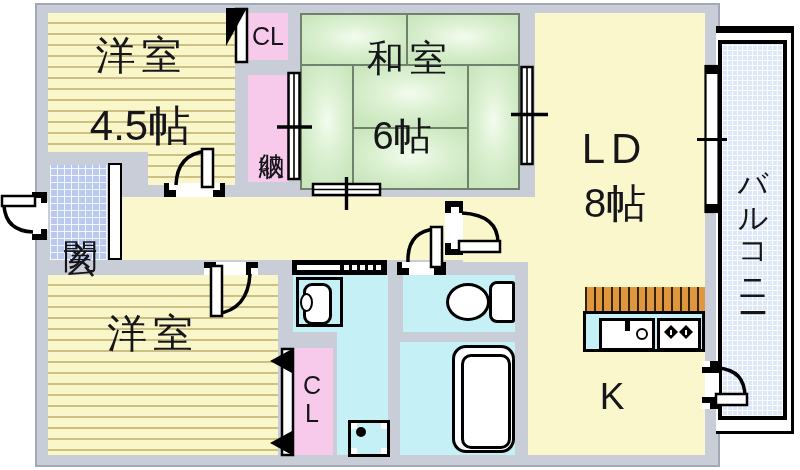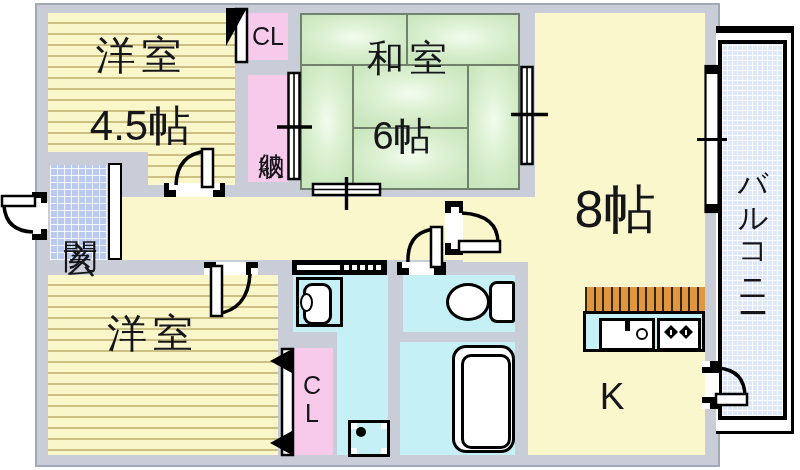--- a/index.html
+++ b/index.html
@@ -237,21 +237,22 @@
   <div class="lbl" style="left:48px;top:34px;width:187px;font-size:40px;letter-spacing:6px;">洋室</div>
   <div class="lbl" style="left:40px;top:104px;width:200px;font-size:42px;">4.5帖</div>
 
   <div class="lbl" style="left:248px;top:23px;width:40px;font-size:25px;">CL</div>
 
   <div class="lbl vert" style="left:253px;top:93px;width:32px;height:80px;font-size:26px;">収納</div>
 
   <div class="lbl" style="left:300px;top:40px;width:220px;font-size:37px;letter-spacing:6px;">和室</div>
   <div class="lbl" style="left:296px;top:97px;width:212px;font-size:38px;margin-top:20px;">6帖</div>
 
-  <div class="lbl" style="left:555px;top:182px;width:120px;font-size:52px;">8帖</div>
+  <div class="lbl" style="left:557px;top:127px;width:115px;font-size:42px;letter-spacing:6px;">LD</div>
+  <div class="lbl" style="left:555px;top:182px;width:120px;font-size:40px;">8帖</div>
 
   <div class="lbl vert" style="left:60px;top:170px;width:38px;height:88px;font-size:34px;">玄関</div>
 
   <div class="lbl" style="left:48px;top:312px;width:210px;font-size:40px;letter-spacing:6px;">洋室</div>
 
   <div class="lbl vert upright" style="left:297px;top:363px;width:28px;height:72px;font-size:25px;">CL</div>
 
   <div class="lbl" style="left:590px;top:378px;width:44px;font-size:37px;">K</div>
 
   <div class="lbl vert" style="left:729px;top:110px;width:40px;height:232px;font-size:30px;letter-spacing:3px;">バルコニー</div>

